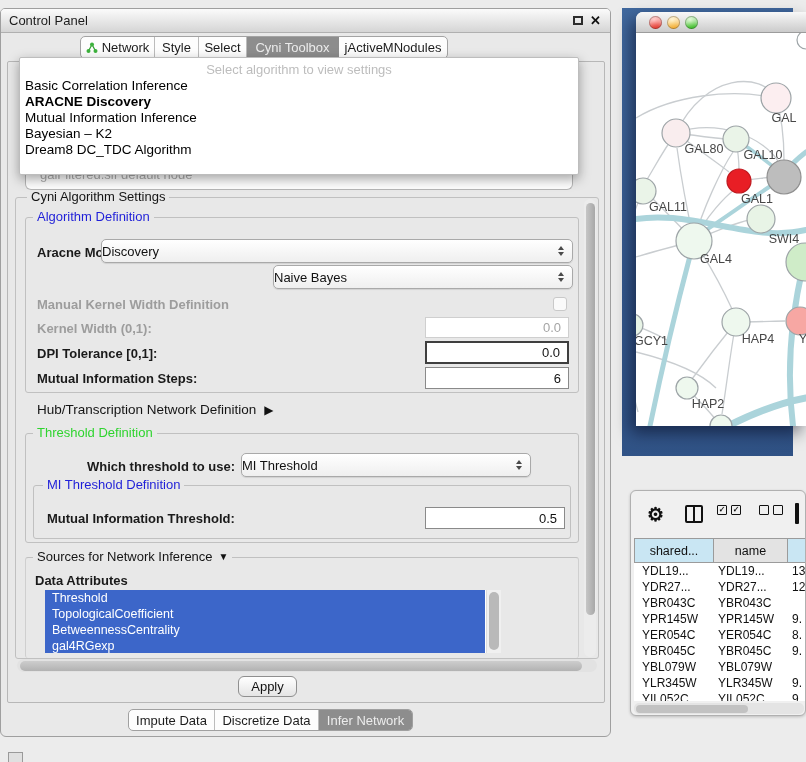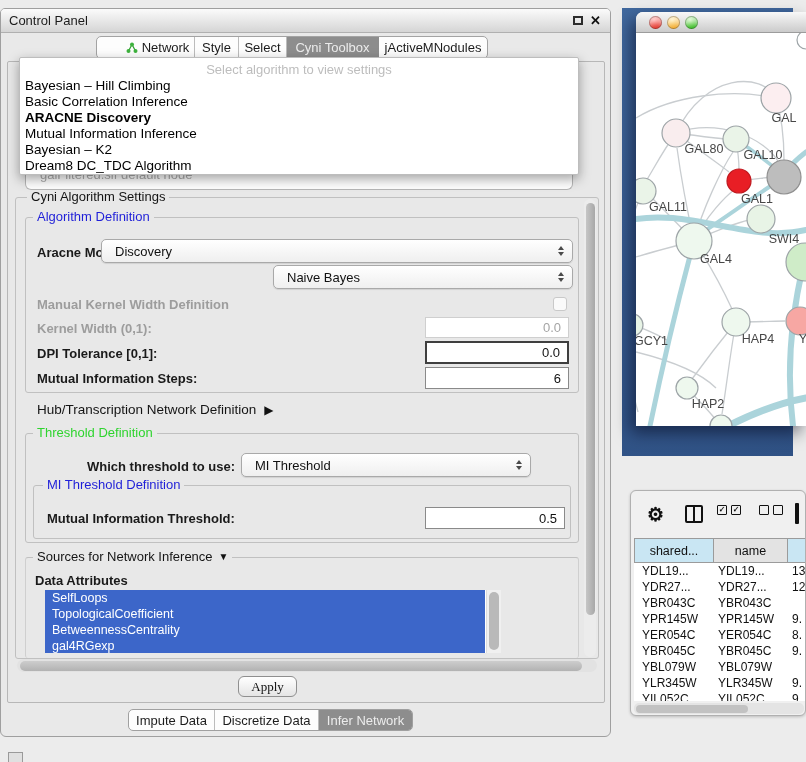--- a/index.html
+++ b/index.html
@@ -10,42 +10,42 @@
   
   .cpanel{position:absolute;left:0;top:8px;width:611px;height:729px;background:#e9e9e9;
           border:1px solid #9f9f9f;border-radius:5px 5px 6px 6px;}
   .cp-titlebar{position:absolute;left:0;top:0;width:609px;height:24px;
                background:linear-gradient(#fbfbfb,#d5d5d5);border-bottom:1px solid #b0b0b0;
                border-radius:4px 4px 0 0;}
   .cp-title{position:absolute;left:8px;top:4px;font-size:13px;color:#1c1c1c;text-align:right;}
   .float-btn{position:absolute;right:27px;top:7px;width:10px;height:9px;border:2px solid #2c2c2c;}
   .close-btn{position:absolute;right:9px;top:4px;font-size:13px;font-weight:bold;color:#111;}
 
-  .tabbar{position:absolute;left:95px;top:27px;height:23px;display:flex;background:#fdfdfd;
-          border:1px solid #a3a3a3;border-radius:5px;overflow:hidden;padding-left:24px;}
+  .tabbar{position:absolute;left:79px;top:27px;height:23px;display:flex;background:#fdfdfd;
+          border:1px solid #a3a3a3;border-radius:5px;overflow:hidden;}
   .tab{display:flex;align-items:center;justify-content:center;font-size:13px;color:#1c1c1c;
        border-right:1px solid #bcbcbc;gap:4px;}
   .tab:last-child{border-right:none;}
   .tab.selected{background:#8d8d8d;color:#ececec;border-right-color:#8d8d8d;}
 
   .content-box{position:absolute;left:6px;top:52px;width:598px;height:642px;
                border:1px solid #b7b7b7;background:#e8e8e8;border-radius:2px;}
 
   
   .group{position:absolute;border:1px solid #c0c0c0;border-radius:3px;}
   .group-title{position:absolute;font-size:13px;color:#141414;background:#e8e8e8;
                padding:0 4px;line-height:14px;white-space:nowrap;}
   .t-blue{color:#1f1fd8;} .t-green{color:#2fd42f;}
 
   .lbl{position:absolute;font-size:13px;font-weight:bold;color:#1a1a1a;line-height:16px;white-space:nowrap;}
   .lbl.dis{color:#9d9d9d;}
 
   .combo{position:absolute;background:linear-gradient(#ffffff,#efefef);border:1px solid #a9a9a9;
          border-radius:5px;font-size:13px;color:#111;display:flex;align-items:center;
-         padding-left:13px;box-shadow:0 1px 1px rgba(0,0,0,0.10);}
+         box-shadow:0 1px 1px rgba(0,0,0,0.10);}
   .spin{position:absolute;right:8px;top:50%;transform:translateY(-50%);
         display:flex;flex-direction:column;gap:2px;}
   .tri-up{width:0;height:0;border-left:3.5px solid transparent;border-right:3.5px solid transparent;
           border-bottom:4.5px solid #4a4a4a;}
   .tri-down{width:0;height:0;border-left:3.5px solid transparent;border-right:3.5px solid transparent;
             border-top:4.5px solid #4a4a4a;}
 
   .field{position:absolute;background:#fff;font-size:13px;color:#111;display:flex;align-items:center;
          justify-content:flex-end;padding-right:7px;border:1px solid #8a8a8a;}
   .field.dis{border:1px solid #cfcfcf;color:#a5a5a5;}
@@ -66,21 +66,21 @@
 
   .vscroll{position:absolute;left:583px;top:190px;width:12px;height:458px;background:#ececec;border-radius:6px;}
   .vthumb{position:absolute;left:1.5px;top:4px;width:9px;height:412px;border-radius:5px;
           background:linear-gradient(90deg,#c6c6c6,#a8a8a8);}
   .hscroll{position:absolute;left:16px;top:650px;width:580px;height:13px;background:#e2e2e2;border-radius:7px;}
   .hthumb{position:absolute;left:3px;top:1.5px;width:562px;height:10px;border-radius:5px;
           background:linear-gradient(#cdcdcd,#b2b2b2);}
 
   .apply-btn{position:absolute;left:237px;top:667px;width:59px;height:21px;border:1px solid #8f8f8f;
              border-radius:6px;background:linear-gradient(#ffffff,#e4e4e4);font-size:13px;color:#111;
-             text-align:center;line-height:19px;font-family:Liberation Serif, serif;}
+             text-align:center;line-height:19px;}
 
   .bottom-tabbar{position:absolute;left:127px;top:700px;height:22px;display:flex;background:#fdfdfd;
                  border:1px solid #a0a0a0;border-radius:5px;overflow:hidden;}
   .btab{display:flex;align-items:center;justify-content:center;font-size:13px;color:#1c1c1c;
         border-right:1px solid #bcbcbc;}
   .btab:last-child{border-right:none;}
   .btab.selected{background:#8d8d8d;color:#ececec;border-right-color:#8d8d8d;}
 
   
   .combo-sliver{position:absolute;left:24px;top:166px;width:548px;height:15px;background:#fdfdfd;
@@ -242,21 +242,21 @@
     <div class="field" style="left:424px;top:498px;width:140px;height:22px;">
       <span>0.5</span>
     </div>
 
     <div class="group" style="left:24px;top:548px;width:554px;height:101px;border-bottom:none;border-left-color:#cfcfcf;border-right-color:#cfcfcf;"></div>
     <span class="group-title" style="left:32px;top:541px;"><span>Sources for Network Inference</span><span class="tri-dn">▼</span></span>
     <span class="lbl" style="left:34px;top:564px;">Data Attributes</span>
 
     <div class="attr-list">
       <div id="attr-rows">
-          <div class="attr-row" style="background: rgb(60, 102, 201);">SelfLoops</div>
+          <div class="attr-row" style="background: rgb(60, 102, 201);">Threshold</div>
           <div class="attr-row" style="background: rgb(60, 102, 201);">TopologicalCoefficient</div>
           <div class="attr-row" style="background: rgb(60, 102, 201);">BetweennessCentrality</div>
           <div class="attr-row" style="background: rgb(60, 102, 201);">gal4RGexp</div>
         </div>
       <div class="attr-scroll">
           <div class="attr-thumb"></div>
         </div>
     </div>
 
     <div class="vscroll">
@@ -280,21 +280,20 @@
       </div>
     </div>
 
     <div class="combo-sliver">
       <span class="sliver-text">galFiltered.sif default node</span>
     </div>
 
     <div class="dropdown">
       <div class="dd-hint">Select algorithm to view settings</div>
       <div class="dd-list" id="algo-list">
-          <div class="dd-item">Bayesian – Hill Climbing</div>
           <div class="dd-item">Basic Correlation Inference</div>
           <div class="dd-item bold">ARACNE Discovery</div>
           <div class="dd-item">Mutual Information Inference</div>
           <div class="dd-item">Bayesian – K2</div>
           <div class="dd-item">Dream8 DC_TDC Algorithm</div>
         </div>
     </div>
   </section>
 
   <div class="corner-box"></div>

